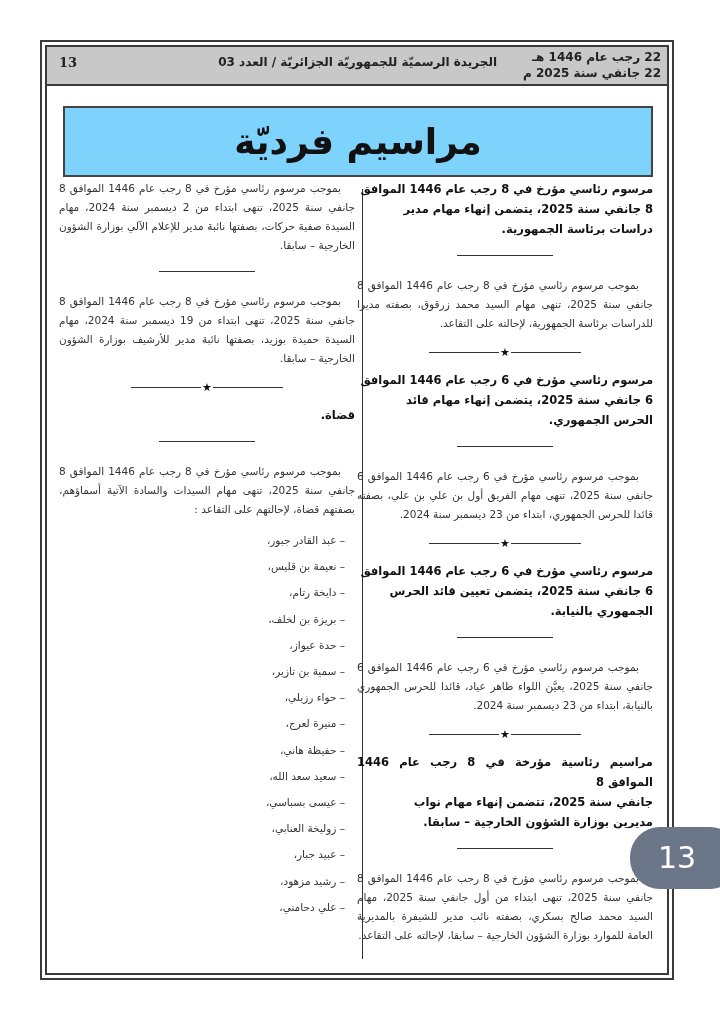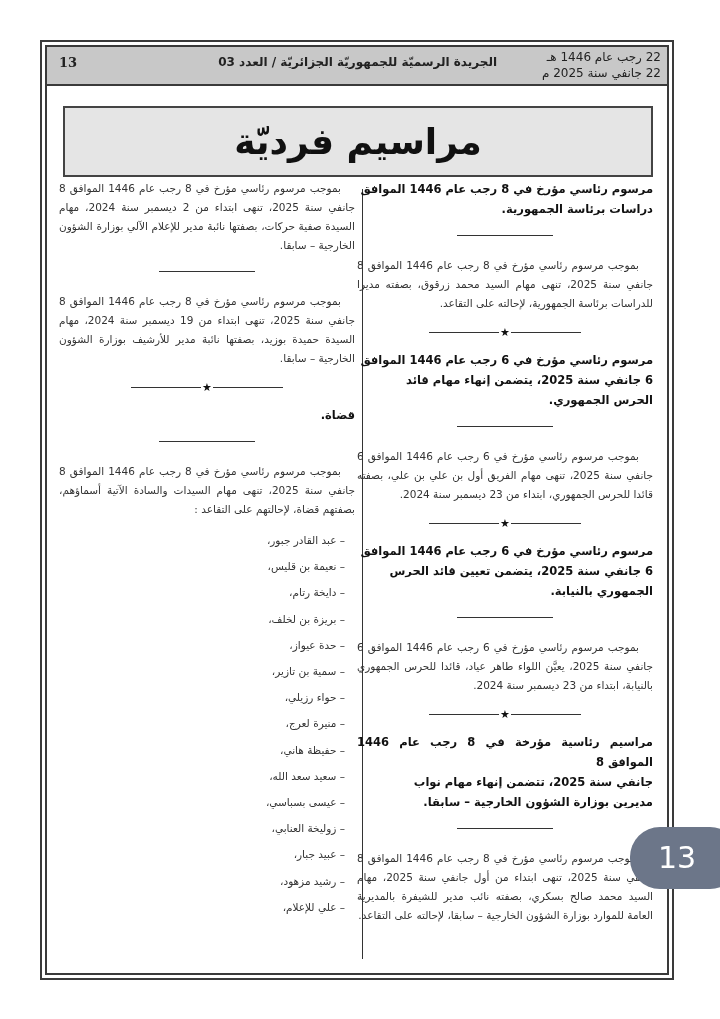--- a/index.html
+++ b/index.html
@@ -9,23 +9,23 @@
          border:2px solid #3a3a3a; box-sizing:border-box; }
   .frame-inner { position:absolute; left:3px; top:3px; right:3px; bottom:3px;
          border:2px solid #3a3a3a; }
   .header { position:absolute; left:0; top:0; right:0; height:37px; background:#c8c8c8;
          border-bottom:2px solid #3a3a3a; }
   .hdr-page { position:absolute; left:12px; top:8px; font-family:"DejaVu Serif", serif;
          font-weight:bold; font-size:13px; }
   .hdr-title { position:absolute; left:150px; width:300px; top:8px; text-align:right;
          font-weight:bold; font-size:12px; direction:rtl; }
   .hdr-date { position:absolute; right:6px; top:2px; direction:rtl; text-align:right;
-         font-weight:normal; font-size:12px; line-height:16px; }
+         font-weight:bold; font-size:12px; line-height:16px; }
   .title-box { position:absolute; left:16px; top:59px; width:590px; height:71px;
-         background:#e5e5e5; border:2px solid #444; box-sizing:border-box;
+         background:#7dd3fc; border:2px solid #444; box-sizing:border-box;
          display:flex; align-items:center; justify-content:center; }
   .title-text { font-family:"DejaVu Sans", sans-serif; font-weight:bold; font-size:36px;
          color:#111; direction:rtl; letter-spacing:1px; }
   .divider { position:absolute; left:315px; top:142px; width:1px; height:770px; background:#333; }
   .col { position:absolute; top:132px; width:296px; direction:rtl; text-align:justify; }
   .col-right { right:14px; }
   .col-left { left:12px; }
   .dtitle { font-weight:bold; font-size:11.5px; line-height:20px; margin:0 0 12px 0;
          color:#111; }
   .dtitle .ind { display:block; padding-right:0; }
@@ -60,20 +60,21 @@
       <span class="title-text">مراسيم فرديّة</span>
     </div>
 
     <div class="divider"></div>
 
     <div class="col col-right">
 
       <div>
         <p class="dtitle">
           <span>مرسوم رئاسي مؤرخ في 8 رجب عام 1446 الموافق</span>
+          <span class="ind">8 جانفي سنة 2025، يتضمن إنهاء مهام مدير</span>
           <span class="ind">دراسات برئاسة الجمهورية.</span>
         </p>
         <div class="sep"></div>
         <p class="body">بموجب مرسوم رئاسي مؤرخ في 8 رجب عام 1446 الموافق 8 جانفي سنة 2025، تنهى مهام السيد محمد زرقوق، بصفته مديرا للدراسات برئاسة الجمهورية، لإحالته على التقاعد.</p>
       </div>
 
       <div class="star-sep">
         <span class="ln"></span>
         <span class="st">★</span>
         <span class="ln"></span>
@@ -147,20 +148,20 @@
         <li>– حدة عيواز،</li>
         <li>– سمية بن تازير،</li>
         <li>– حواء رزيلي،</li>
         <li>– منيرة لعرج،</li>
         <li>– حفيظة هاني،</li>
         <li>– سعيد سعد الله،</li>
         <li>– عيسى بسباسي،</li>
         <li>– زوليخة العنابي،</li>
         <li>– عبيد جبار،</li>
         <li>– رشيد مزهود،</li>
-        <li>– علي للإعلام،</li>
+        <li>– علي دحامني،</li>
       </ul>
     </div>
 
   </div>
 </div>
 
 <div class="badge">13</div>
 
 </body></html>

